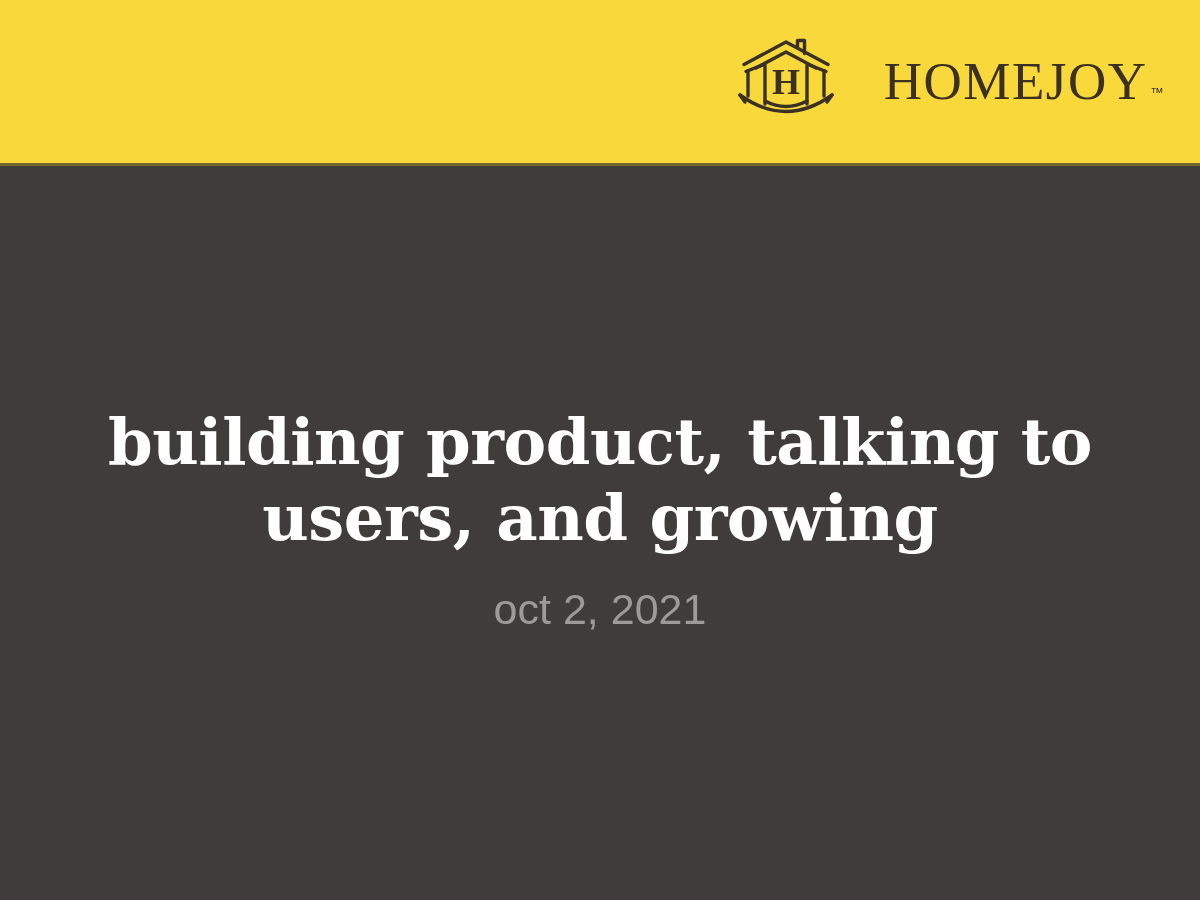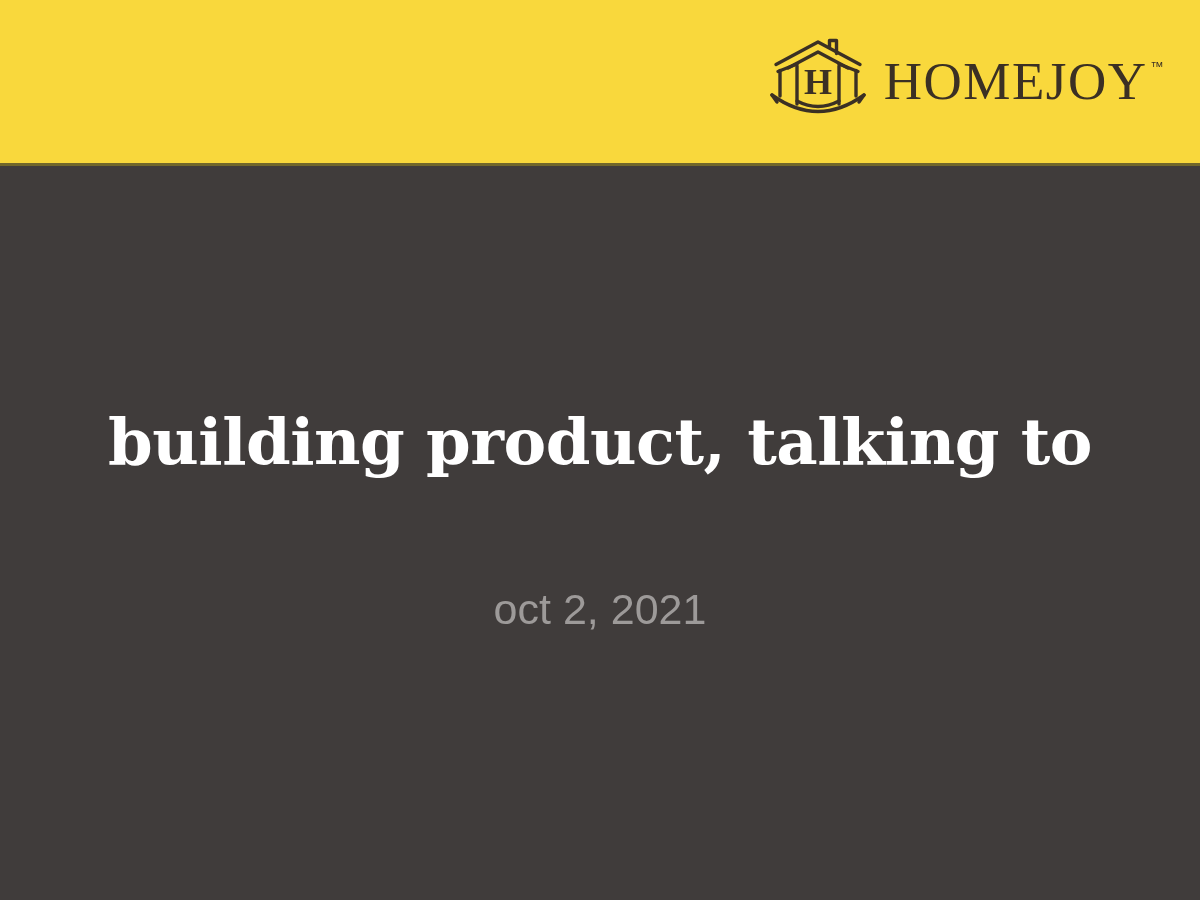--- a/index.html
+++ b/index.html
@@ -47,22 +47,23 @@
     gap: 14px;
   }
   .logo-mark {
     width: 104px;
     height: 86px;
     display: block;
   }
   .wordmark-wrap {
     position: relative;
     display: flex;
-    align-items: flex-start;
+    align-items: center;
     height: 86px;
+    margin-left: 32px;
   }
   .wordmark {
     font-family: "Liberation Serif", "DejaVu Serif", serif;
     font-size: 53px;
     line-height: 86px;
     letter-spacing: 1.5px;
     color: #3b3024;
     font-weight: 400;
     white-space: nowrap;
   }
@@ -158,17 +159,18 @@
 
     <div class="wordmark-wrap">
       <span class="wordmark">HOMEJOY</span>
       <span class="tm">™</span>
     </div>
   </div>
 
   <div class="body-area">
     <h1 class="title">
       <span>building product, talking to</span><br>
+      <span>users, and growing</span>
     </h1>
     <p class="subtitle">oct 2, 2021</p>
   </div>
 
 </div>
 
 </body></html>

